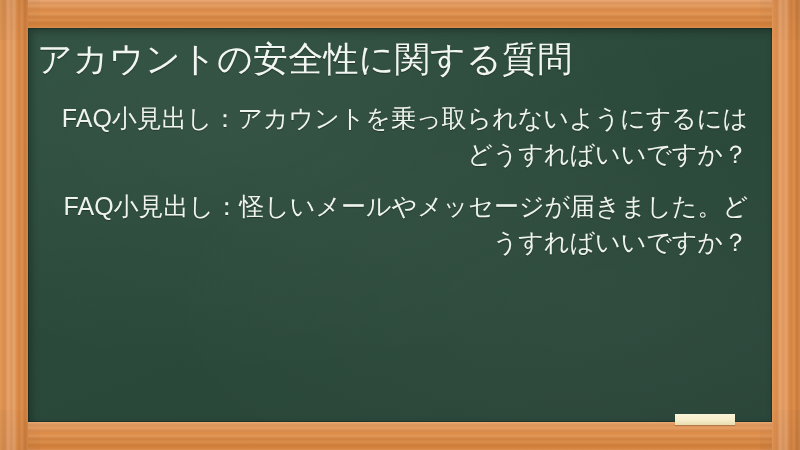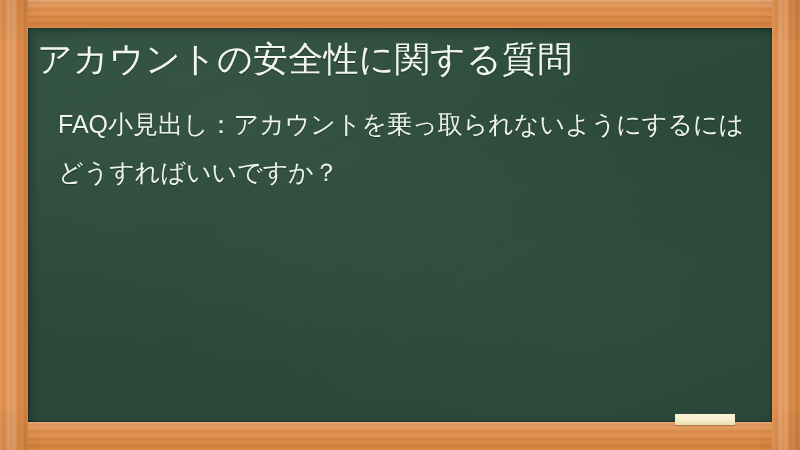--- a/index.html
+++ b/index.html
@@ -132,23 +132,24 @@
   .faq-list {
     position: absolute;
     left: 30px;
     top: 72px;
     width: 690px;
   }
 
   .faq-item {
     color: #eef3ee;
     font-size: 25px;
-    line-height: 48px;
+    line-height: 36px;
     margin: 0 0 16px 0;
     text-shadow: 0 1px 1px rgba(0,0,0,0.30);
+    text-align: right;
   }
   .faq-item:last-child { margin-bottom: 0; }
 
   
   .chalk {
     position: absolute;
     left: 675px;
     top: 414px;
     width: 60px;
     height: 11px;
@@ -171,20 +172,21 @@
   <div class="miter bl"></div>
   <div class="miter br"></div>
 
   <div class="board">
     <div class="content">
 
       <div class="title">アカウントの安全性に関する質問</div>
 
       <div class="faq-list">
         <p class="faq-item">FAQ小見出し：アカウントを乗っ取られないようにするにはどうすればいいですか？</p>
+        <p class="faq-item">FAQ小見出し：怪しいメールやメッセージが届きました。どうすればいいですか？</p>
       </div>
 
     </div>
   </div>
 
   <div class="chalk"></div>
 
 </div>
 
 </body></html>

